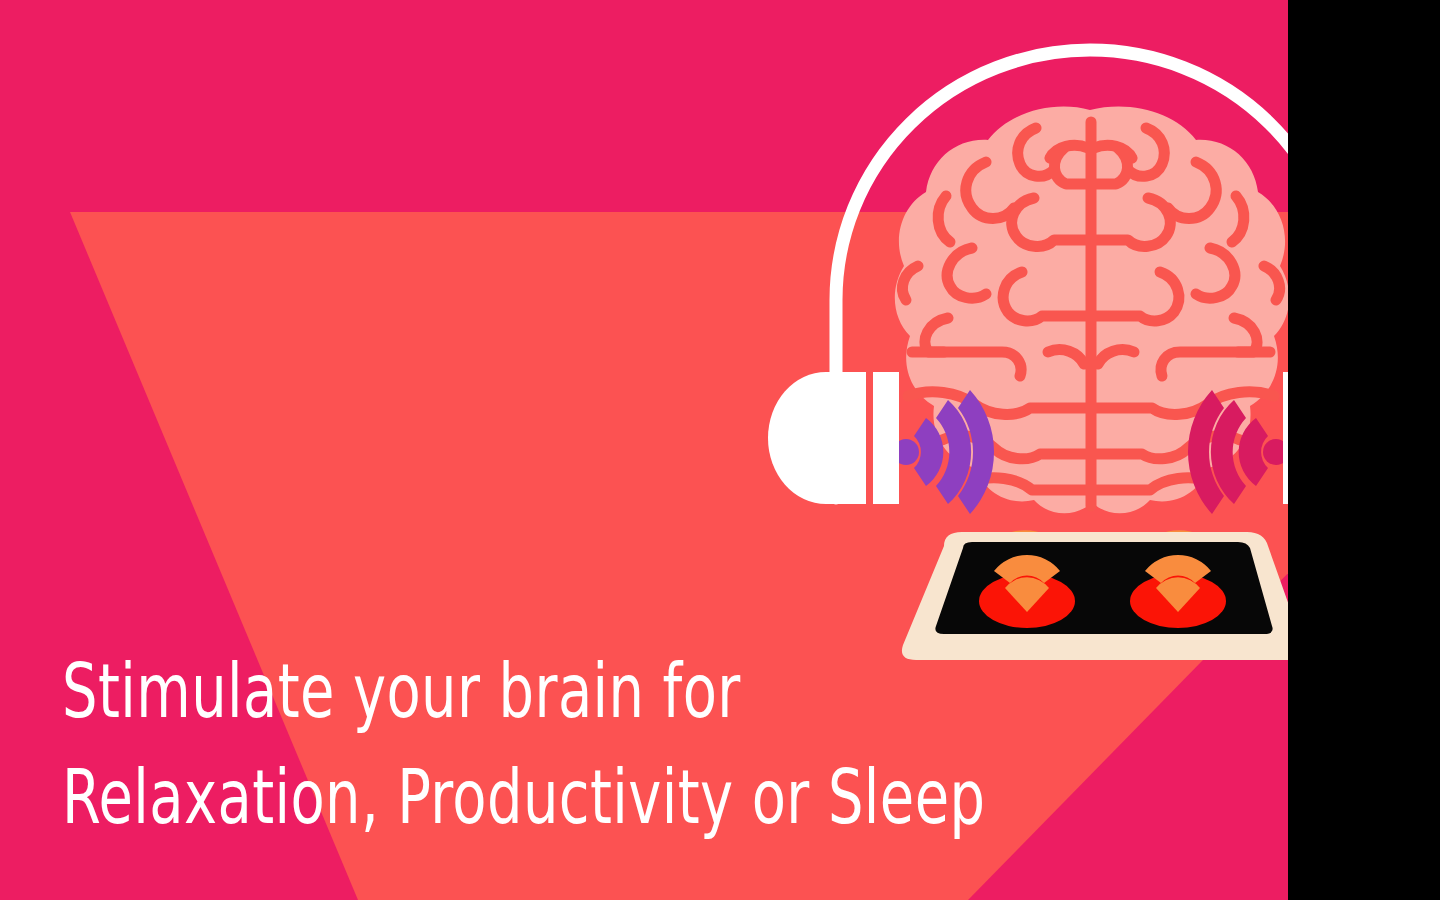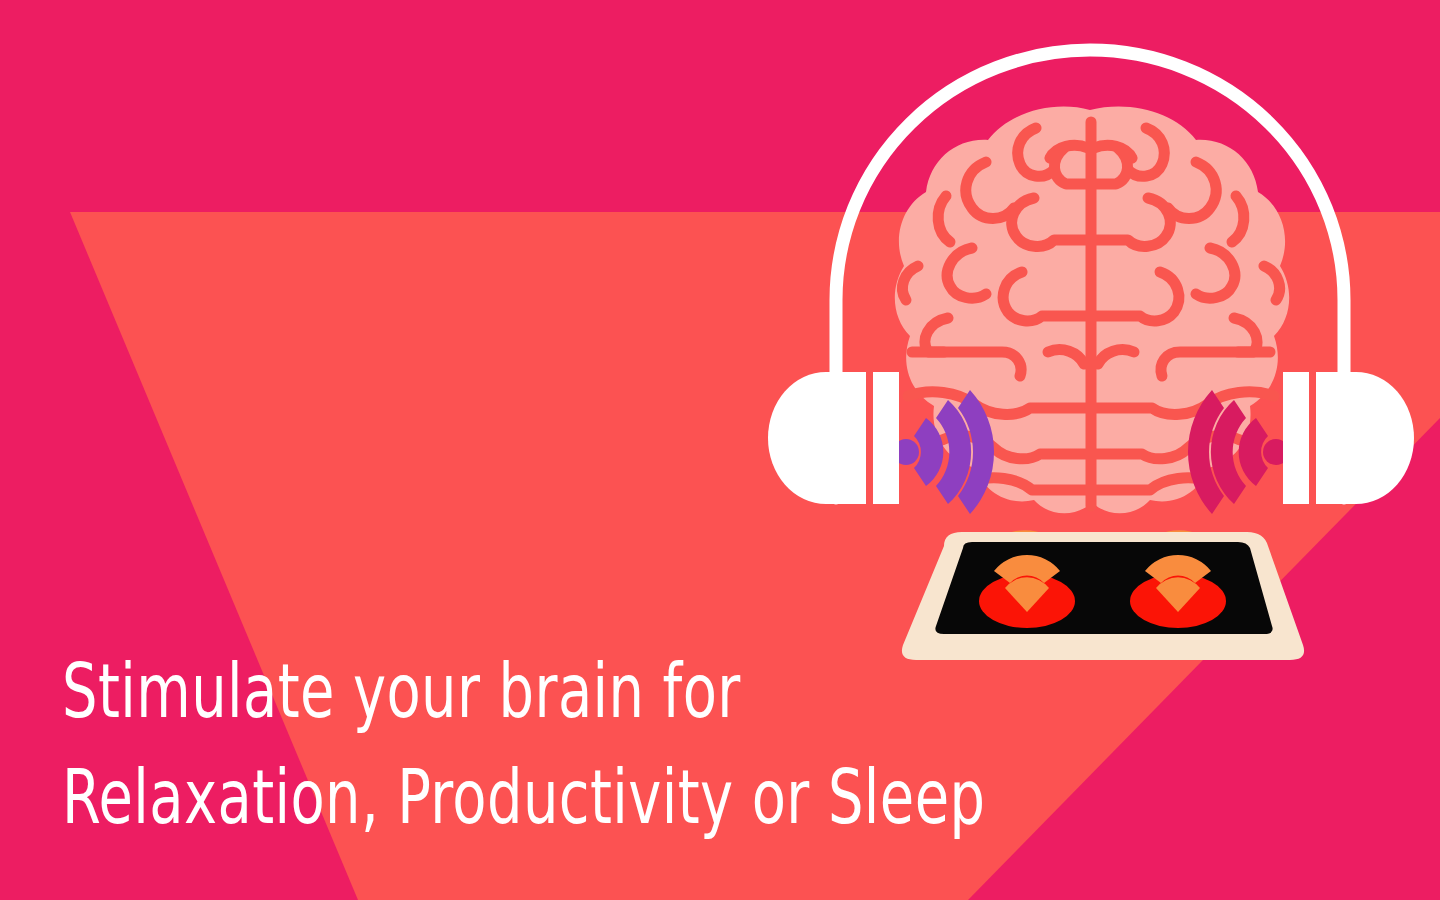--- a/index.html
+++ b/index.html
@@ -3,21 +3,21 @@
 <meta charset="utf-8">
 <title>Stimulate your brain</title>
 <style>
   html, body {
     margin: 0;
     padding: 0;
     background: #000;
   }
   #stage {
     position: relative;
-    width: 1440px;
+    width: 1288px;
     height: 900px;
     overflow: hidden;
     background: #ED1D62;
     font-family: "Liberation Sans", sans-serif;
   }
   .layer {
     position: absolute;
     top: 0; left: 0;
     width: 1440px;
     height: 900px;

